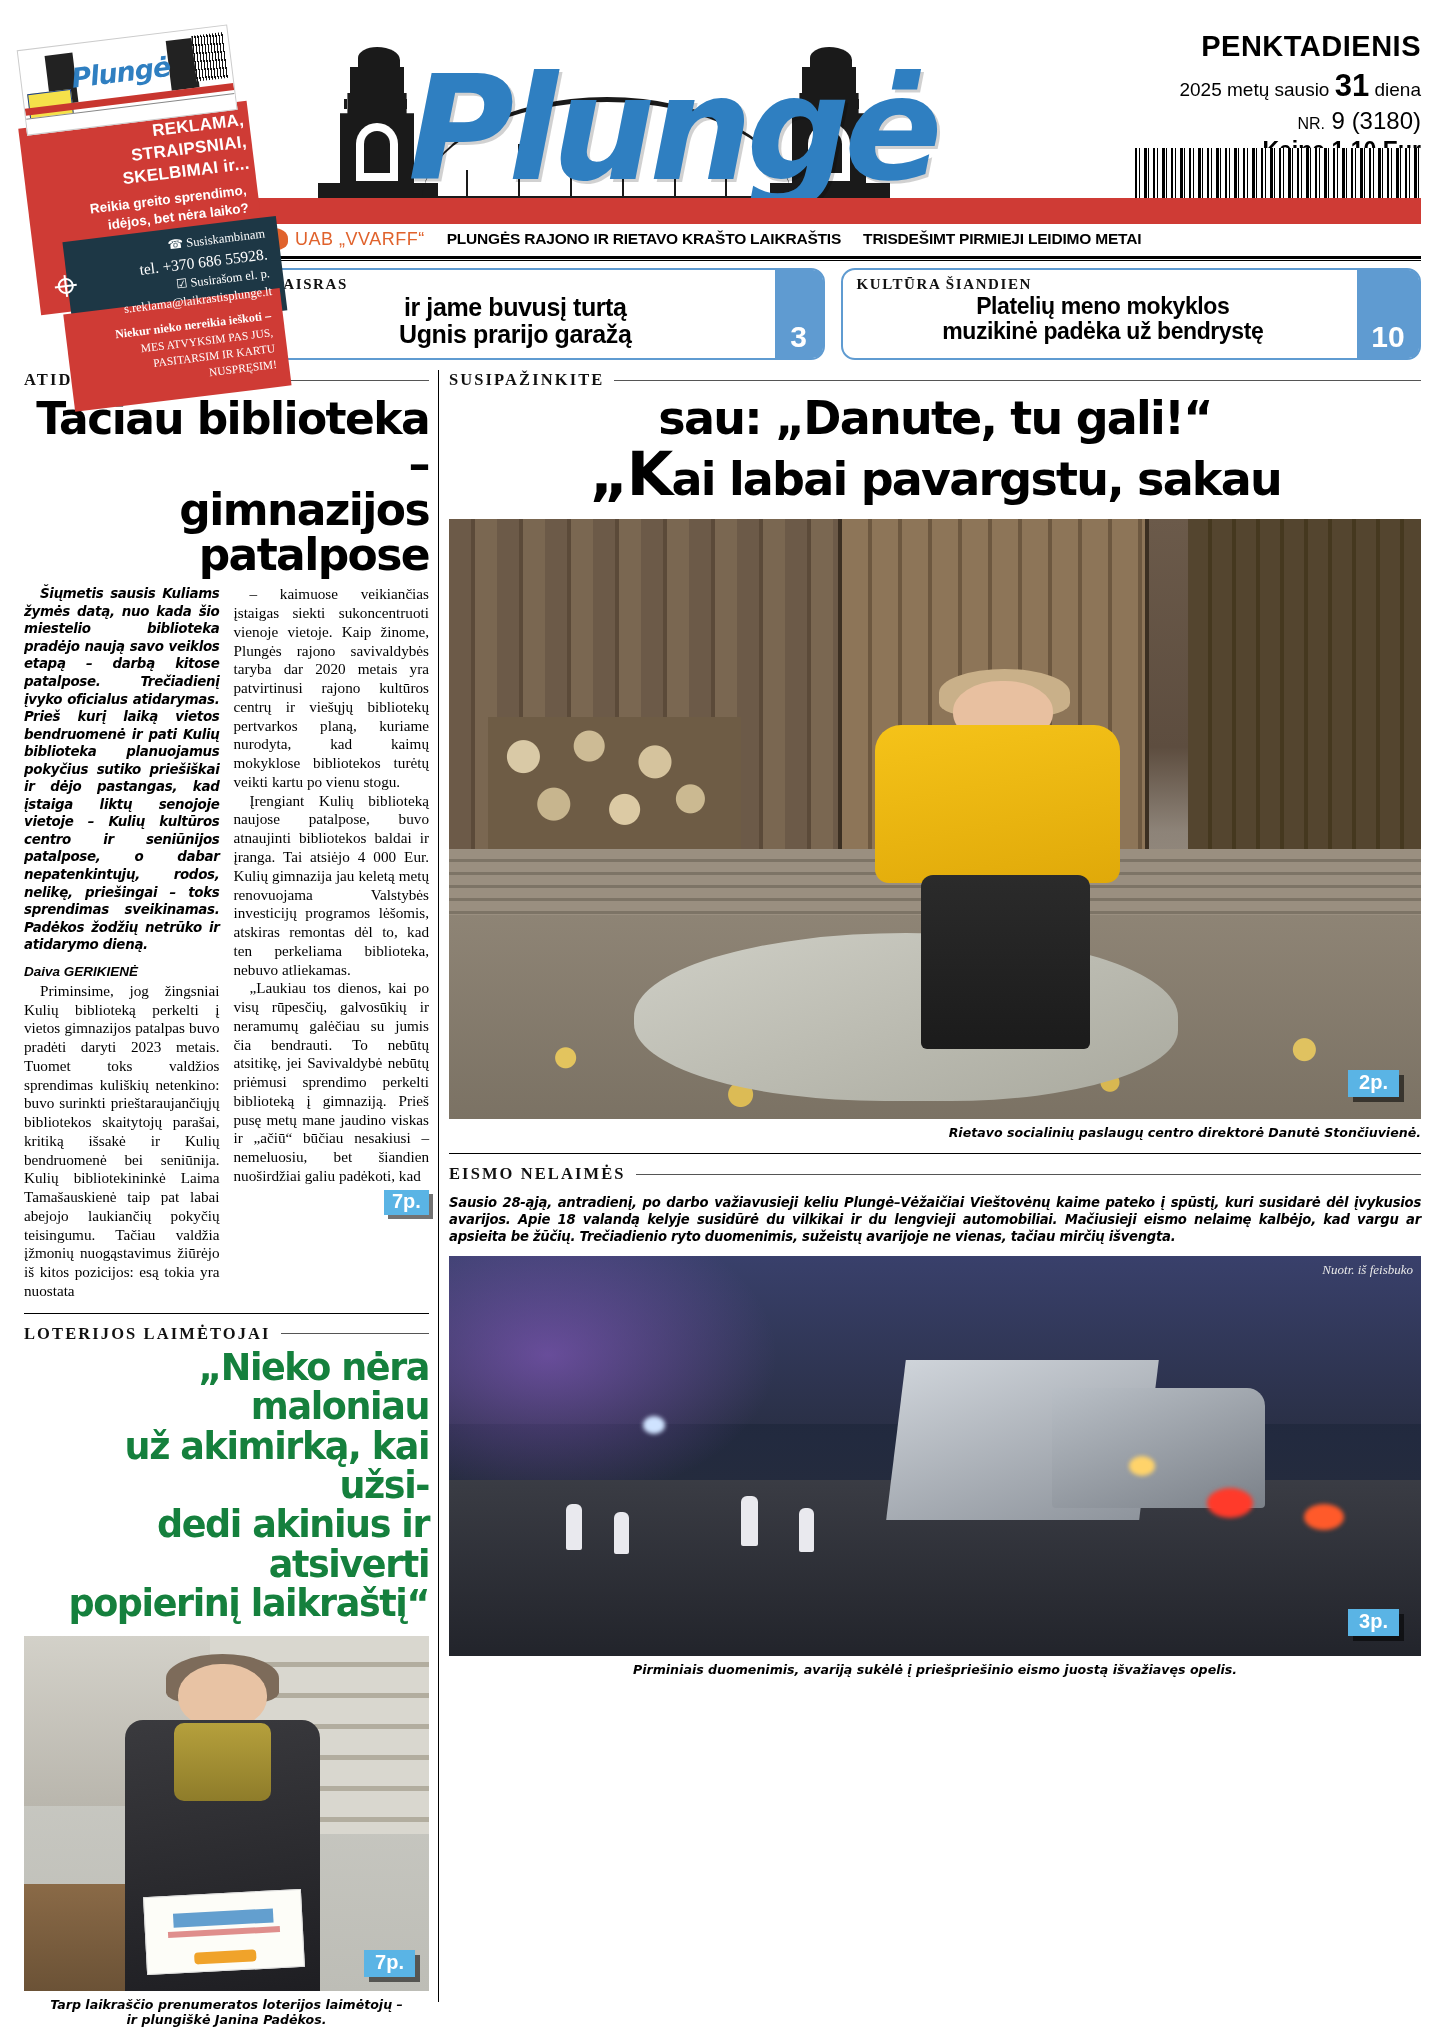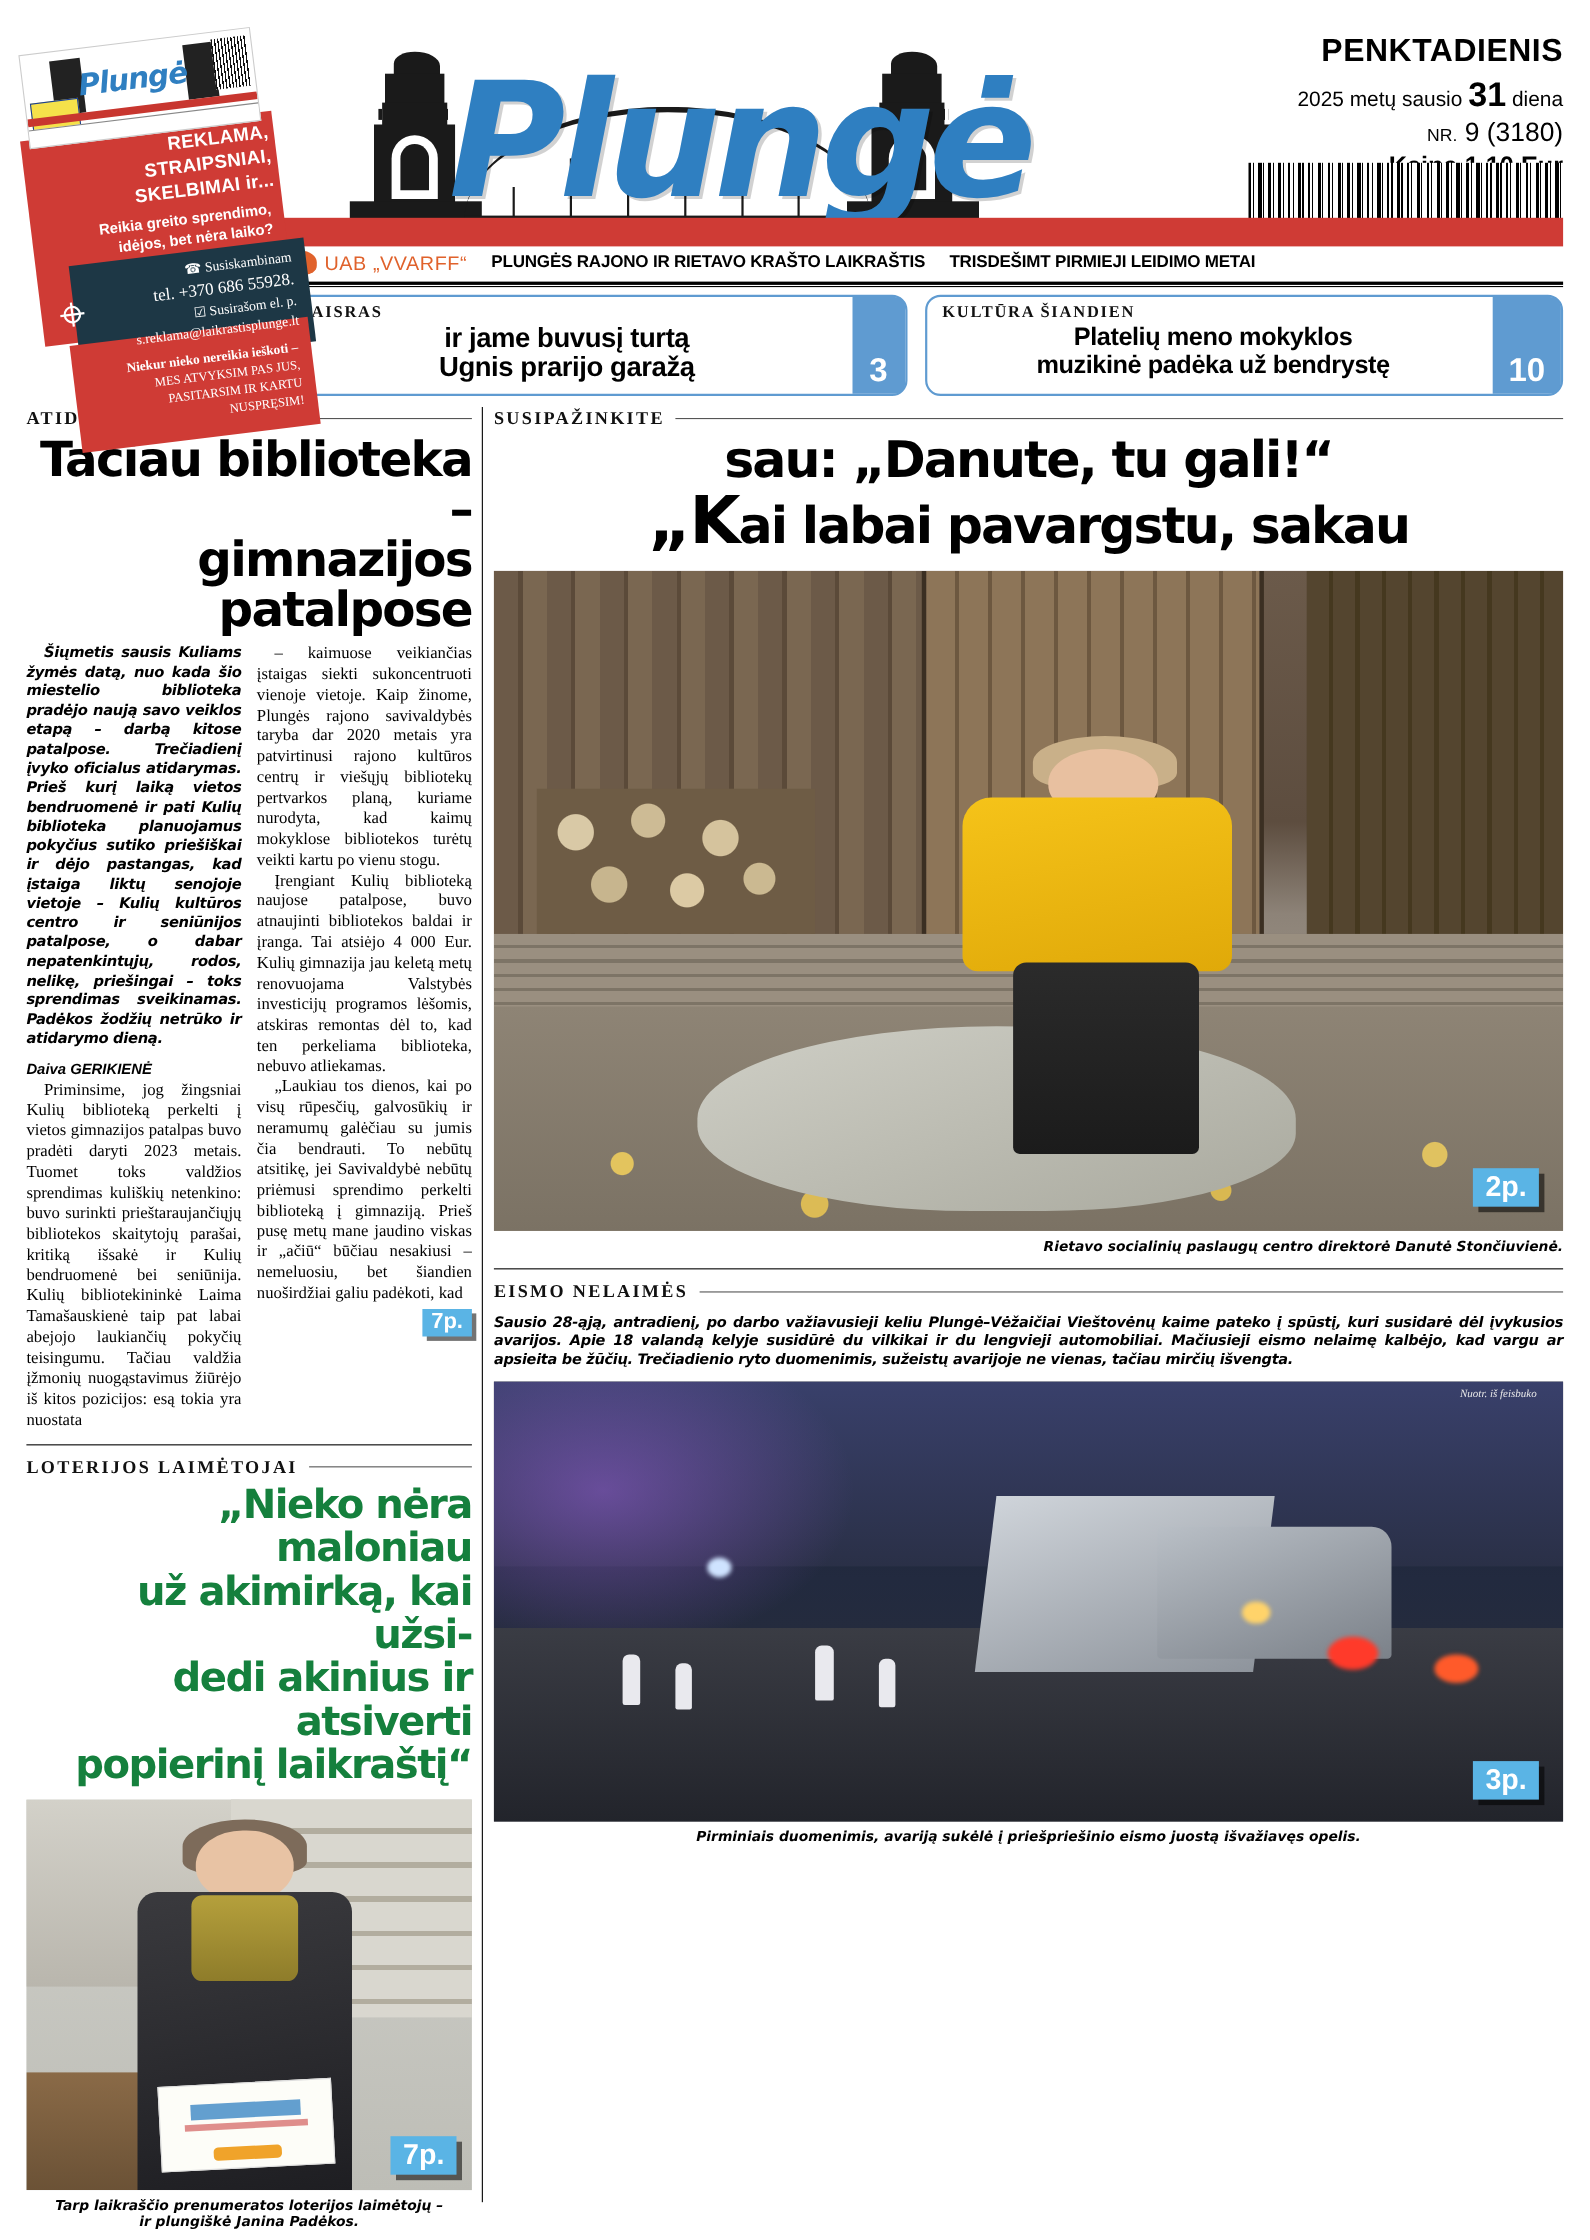--- a/index.html
+++ b/index.html
@@ -246,21 +246,21 @@
     font-family:"DejaVu Sans", sans-serif; font-weight:bold;
     font-size:36.5px; line-height:1.08; text-align:right; color:#15803d;
     margin-top:4px; letter-spacing:-1.4px;
   }
 
   .photo {
     position:relative; width:100%; background:#c9c9c9; overflow:hidden;
   }
   .pg-badge {
     position:absolute; font-family:"Liberation Sans",sans-serif; font-weight:bold;
-    background:#5ab4e5; color:#fff; font-size:26px; padding:1px 11px 3px 11px;
+    background:#5ab4e5; color:#fff; font-size:20px; padding:1px 11px 3px 11px;
     box-shadow:5px 5px 0 rgba(0,0,0,0.55);
   }
   .caption {
     font-family:"DejaVu Sans", sans-serif; font-style:italic; font-weight:bold;
     font-size:12.6px; line-height:1.26; text-align:center; margin-top:6px; color:#000;
   }
   .caption.right { text-align:right; }
 
   .inline-badge {
     display:inline-block; vertical-align:-3px; background:#5ab4e5; color:#fff;
@@ -359,22 +359,22 @@
   .cr-purple { position:absolute; left:0; top:0; width:34%; height:62%;
      background:radial-gradient(ellipse at 30% 40%, rgba(150,95,210,.55), transparent 70%); }
   .cr-road { position:absolute; left:0; bottom:0; width:100%; height:44%;
      background:linear-gradient(180deg,#3a3c44,#22242b); }
   .cr-truck { position:absolute; left:46%; top:26%; width:26%; height:40%;
      background:linear-gradient(160deg,#cfd4da,#8e949c); transform:skewX(-7deg); }
   .cr-truck2 { position:absolute; left:62%; top:33%; width:22%; height:30%;
      background:linear-gradient(160deg,#b9bfc6,#7b8189); border-radius:4px 18px 4px 4px; }
   .cr-light { position:absolute; border-radius:50%; filter:blur(2px); }
   .cr-person { position:absolute; background:#e9e9ee; border-radius:6px 6px 2px 2px; }
-  .cr-credit { position:absolute; right:24px; top:6px; color:#e8e8e8;
-     font-family:"Liberation Serif",serif; font-size:10px; font-style:italic; }
+  .cr-credit { position:absolute; right:8px; top:6px; color:#e8e8e8;
+     font-family:"Liberation Serif",serif; font-size:13px; font-style:italic; }
 
   .ph-lottery { height:355px; position:relative; overflow:hidden;
     background:linear-gradient(180deg,#cfcfc9 0%,#bdbdb6 100%); }
   .lt-shelf { position:absolute; right:0; top:0; width:54%; height:56%;
     background:repeating-linear-gradient(180deg,#d9d7cf 0 26px,#b2ad9f 26px 31px); }
   .lt-wall { position:absolute; left:0; top:0; width:48%; height:48%;
     background:linear-gradient(180deg,#d3d1c9,#b9b6ad); }
   .lt-person { position:absolute; left:24%; top:8%; width:50%; height:92%; }
   .lt-head { position:absolute; left:28%; top:0; width:44%; height:20%;
     background:#e8c3a4; border-radius:48%; }

